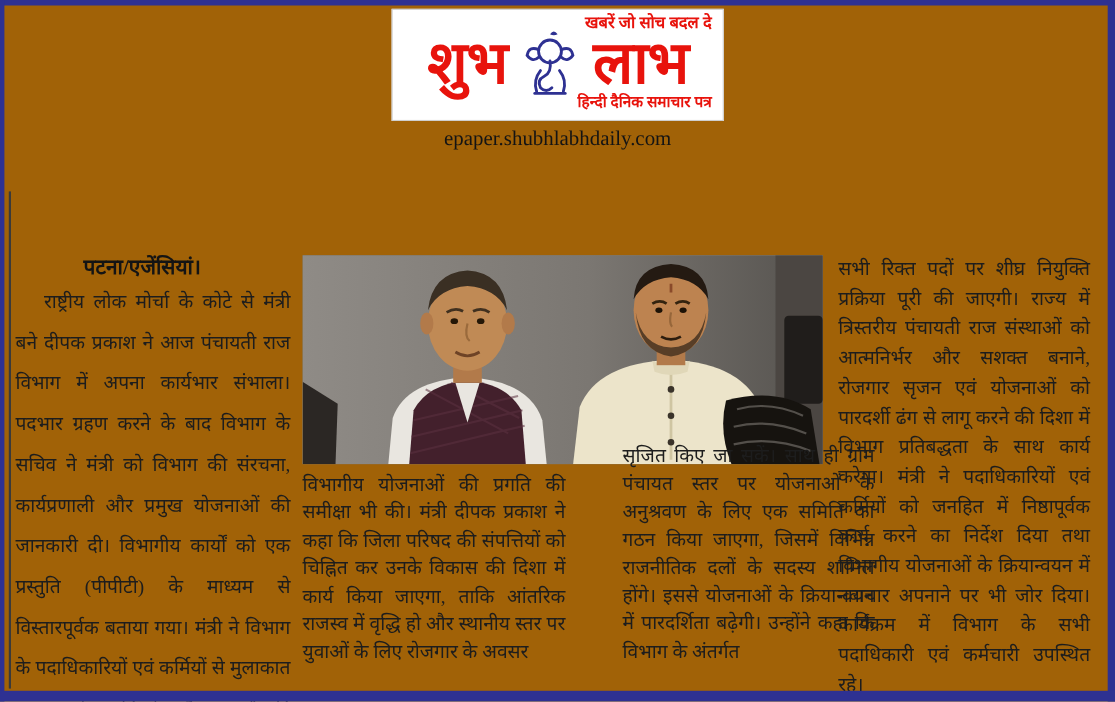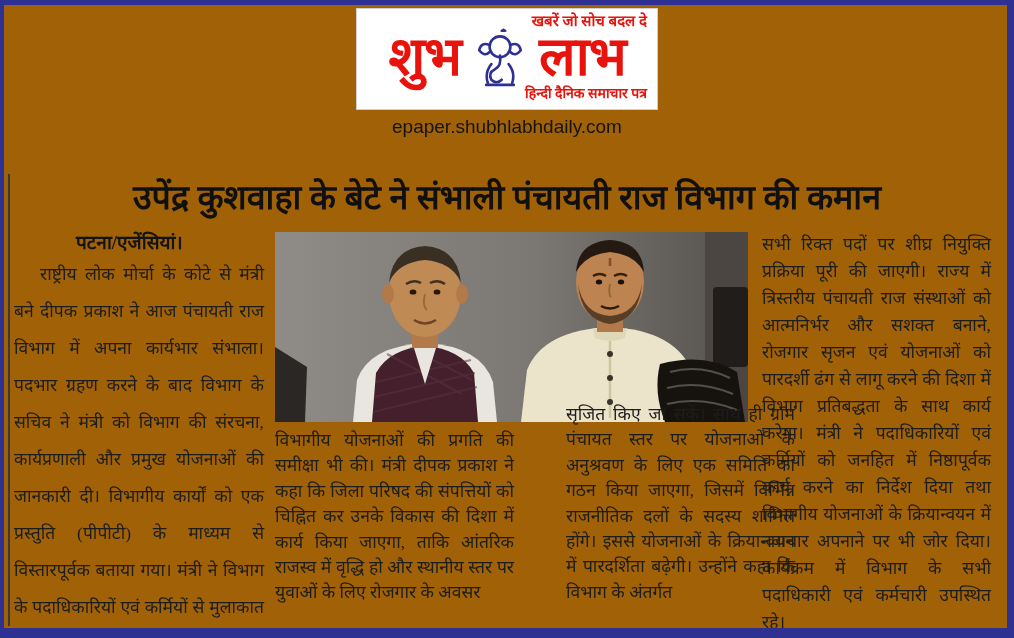--- a/index.html
+++ b/index.html
@@ -14,21 +14,21 @@
   
   .masthead{position:absolute;left:356px;top:8px;width:302px;height:102px;
             border:1px solid #cfcfcf;background:#fff;box-sizing:border-box;padding:3px 10px;}
   .mast-tagline{color:#e8130c;font-weight:bold;font-size:15px;text-align:right;line-height:18px;}
   .logo-row{display:flex;align-items:center;justify-content:center;gap:13px;margin-top:-4px;height:62px;}
   .logo-text{color:#e8130c;font-weight:bold;font-size:54px;line-height:58px;letter-spacing:-1px;}
   .ganesha{display:inline-block;width:52px;height:62px;flex:0 0 auto;}
   .mast-sub{color:#e8130c;font-weight:bold;font-size:14px;text-align:right;line-height:16px;margin-top:-2px;}
   
   .site-url{position:absolute;left:0;top:116px;width:1014px;text-align:center;
-            font-family:Liberation Sans, sans-serif;font-size:19px;color:#141414;line-height:22px;}
+            font-family:Liberation Serif, serif;font-size:19px;color:#141414;line-height:22px;}
   .date-page{position:absolute;left:0;top:139px;width:1014px;text-align:center;
             font-family:"DejaVu Sans","Liberation Sans",sans-serif;font-size:19px;color:#141414;line-height:22px;}
   
   .article-rule{position:absolute;left:8px;top:174px;width:2px;height:452px;background:#3a3a3a;}
   .headline{position:absolute;left:16px;top:176px;width:982px;margin:0;text-align:center;
             font-size:34px;font-weight:bold;color:#101010;line-height:44px;}
   .byline{position:absolute;left:76px;top:229px;font-size:19px;font-weight:bold;color:#141414;}
   .col{position:absolute;font-size:17.5px;color:#1d1d1d;text-align:justify;}
   .col1{left:14px;top:256px;width:250px;line-height:37px;text-indent:26px;}
   .col2{left:275px;top:428px;width:239px;line-height:25.4px;}
@@ -65,21 +65,20 @@
       </span>
       <span class="logo-text">लाभ</span>
     </div>
     <div class="mast-sub">हिन्दी दैनिक समाचार पत्र</div>
   </div>
 
   <div class="site-url">epaper.shubhlabhdaily.com</div>
 
   <div class="article-rule"></div>
 
-  <h1 class="headline">उपेंद्र कुशवाहा के बेटे ने संभाली पंचायती राज विभाग की कमान</h1>
   <div class="byline">पटना/एजेंसियां।</div>
 
   <div class="col col1">राष्ट्रीय लोक मोर्चा के कोटे से मंत्री बने दीपक प्रकाश ने आज पंचायती राज विभाग में अपना कार्यभार संभाला। पदभार ग्रहण करने के बाद विभाग के सचिव ने मंत्री को विभाग की संरचना, कार्यप्रणाली और प्रमुख योजनाओं की जानकारी दी। विभागीय कार्यों को एक प्रस्तुति (पीपीटी) के माध्यम से विस्तारपूर्वक बताया गया। मंत्री ने विभाग के पदाधिकारियों एवं कर्मियों से मुलाकात कर उनके दायित्वों और कार्यों की जानकारी प्राप्त की और</div>
 
   <div class="photo">
     <svg viewBox="0 0 473 190" preserveAspectRatio="none">
       <defs>
         <linearGradient id="wall" x1="0" y1="0" x2="1" y2="0">
           <stop offset="0" stop-color="#8f8b86"></stop>
           <stop offset="0.55" stop-color="#7b7772"></stop>

